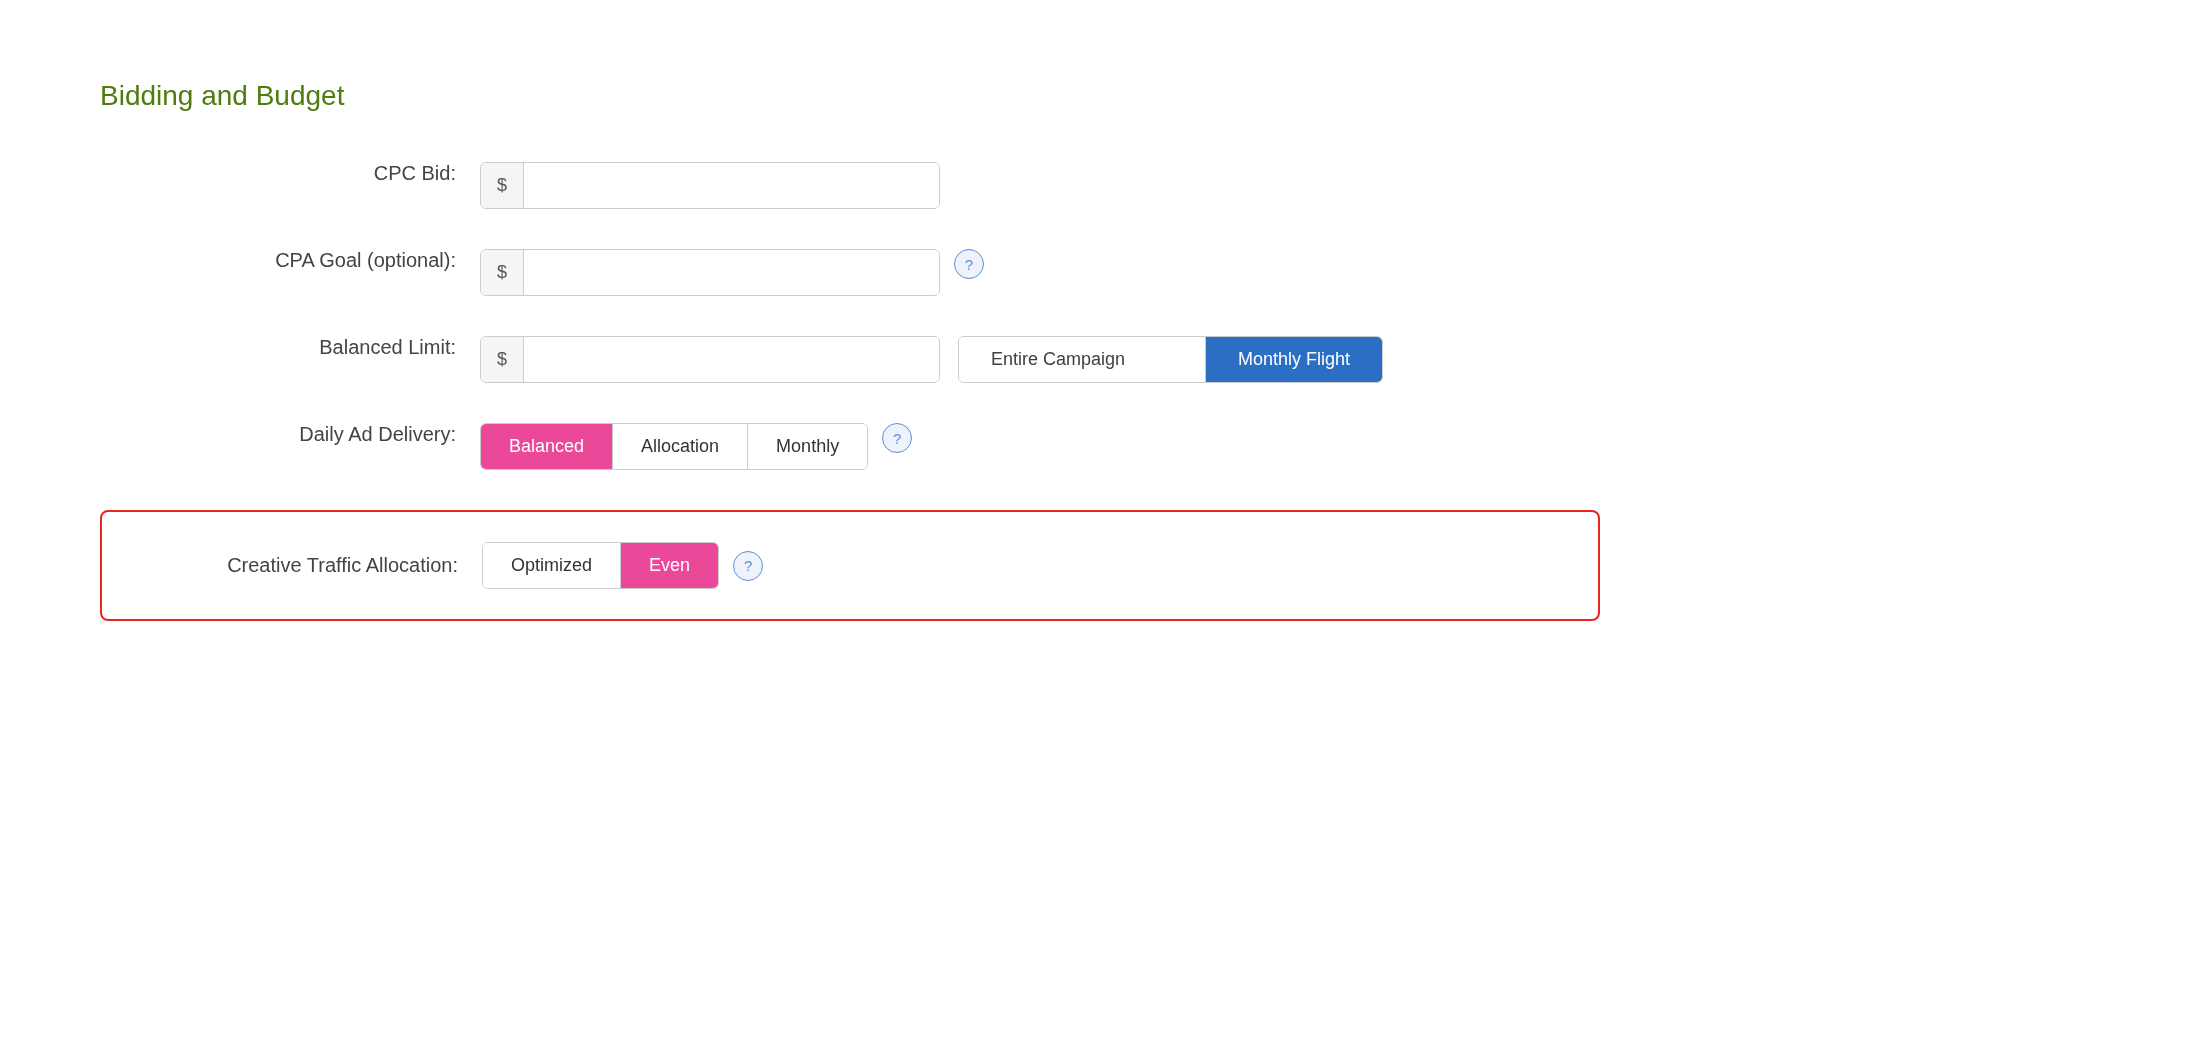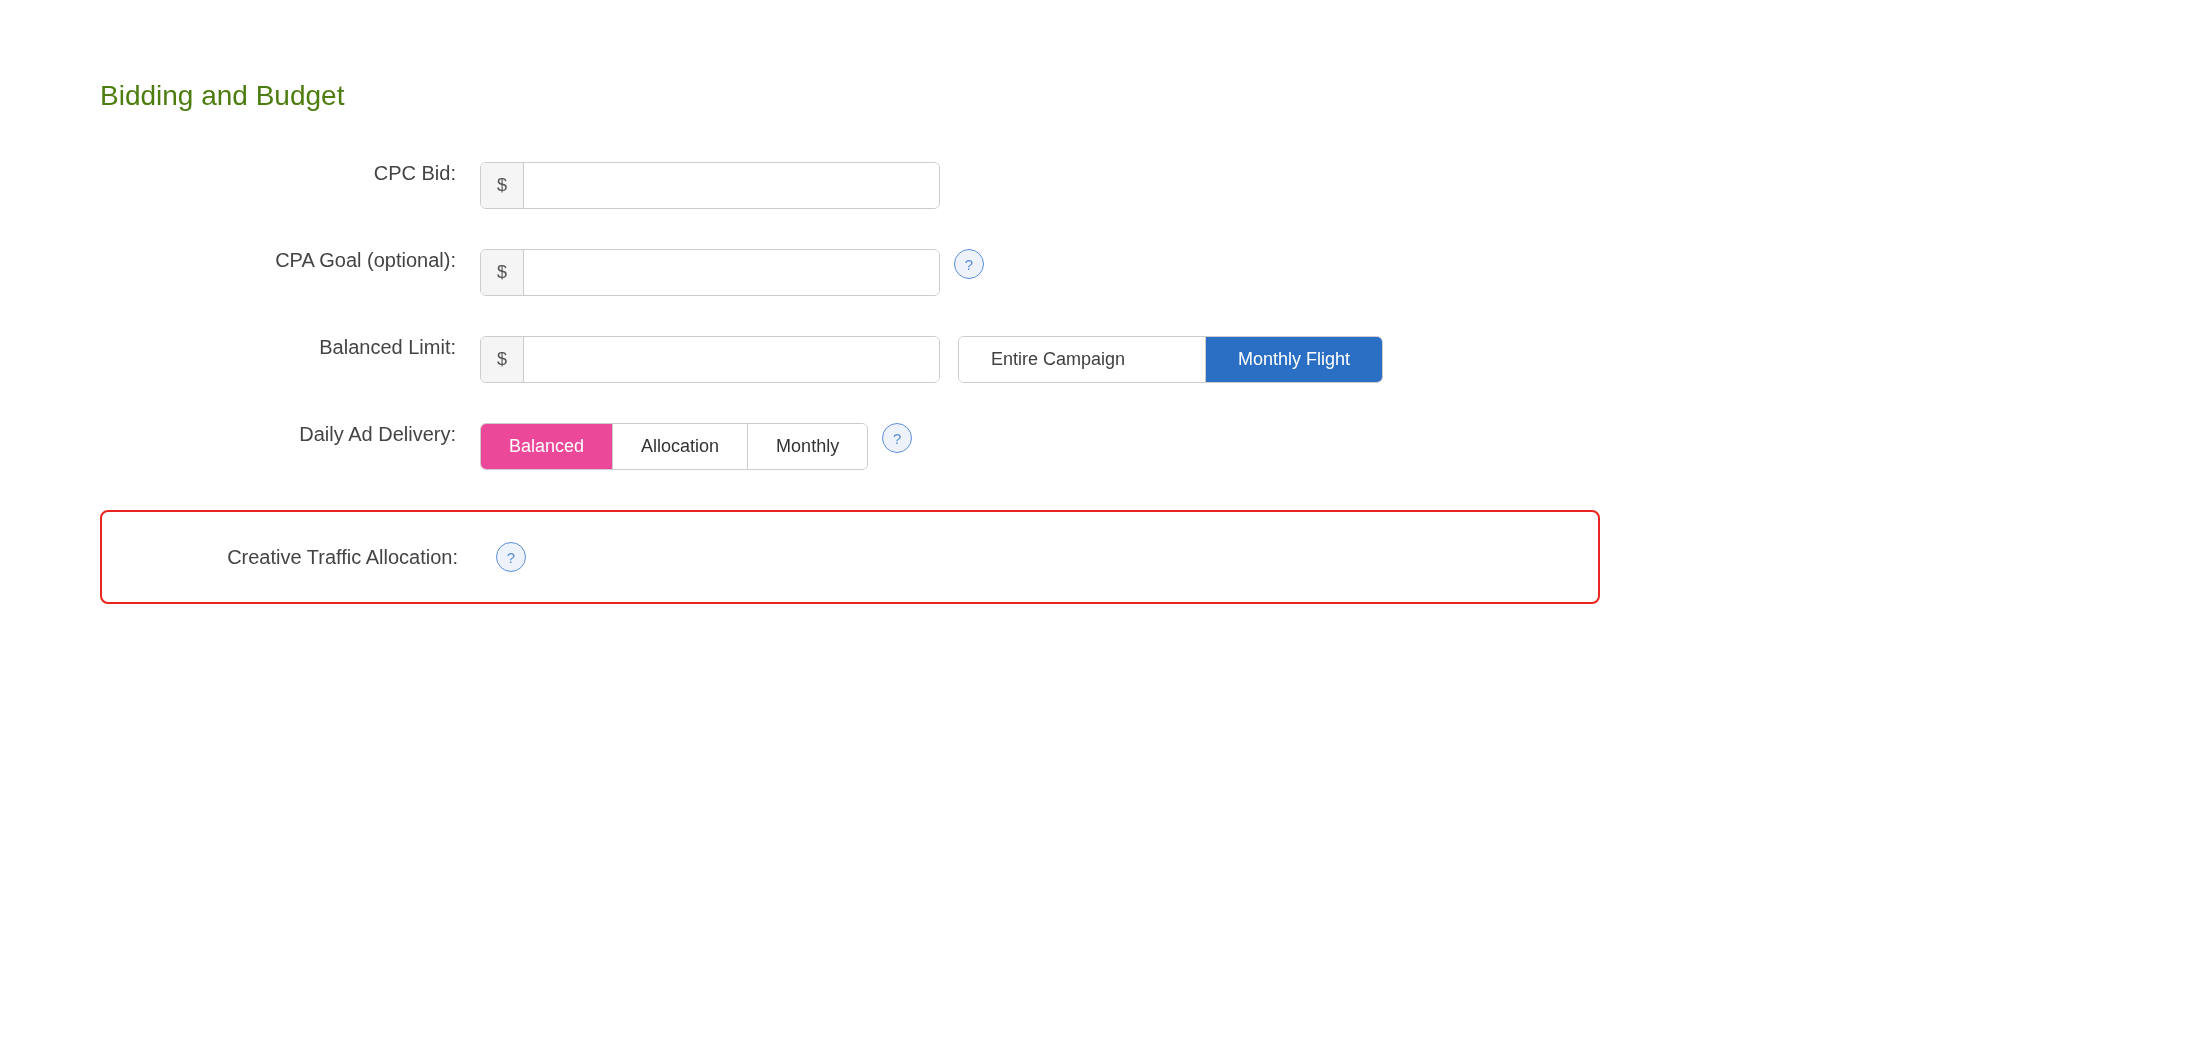--- a/index.html
+++ b/index.html
@@ -200,16 +200,20 @@
     <div class="button-group">
       <button class="btn btn-active">Balanced</button>
       <button class="btn">Allocation</button>
       <button class="btn">Monthly</button>
     </div>
     <div class="help-icon">?</div>
   </div>
 
   <div class="highlighted-row">
     <label class="form-label">Creative Traffic Allocation:</label>
+    <div class="button-group">
+      <button class="btn">Optimized</button>
+      <button class="btn btn-active">Even</button>
+    </div>
     <div class="help-icon">?</div>
   </div>
 
 </div>
 
 </body></html>

